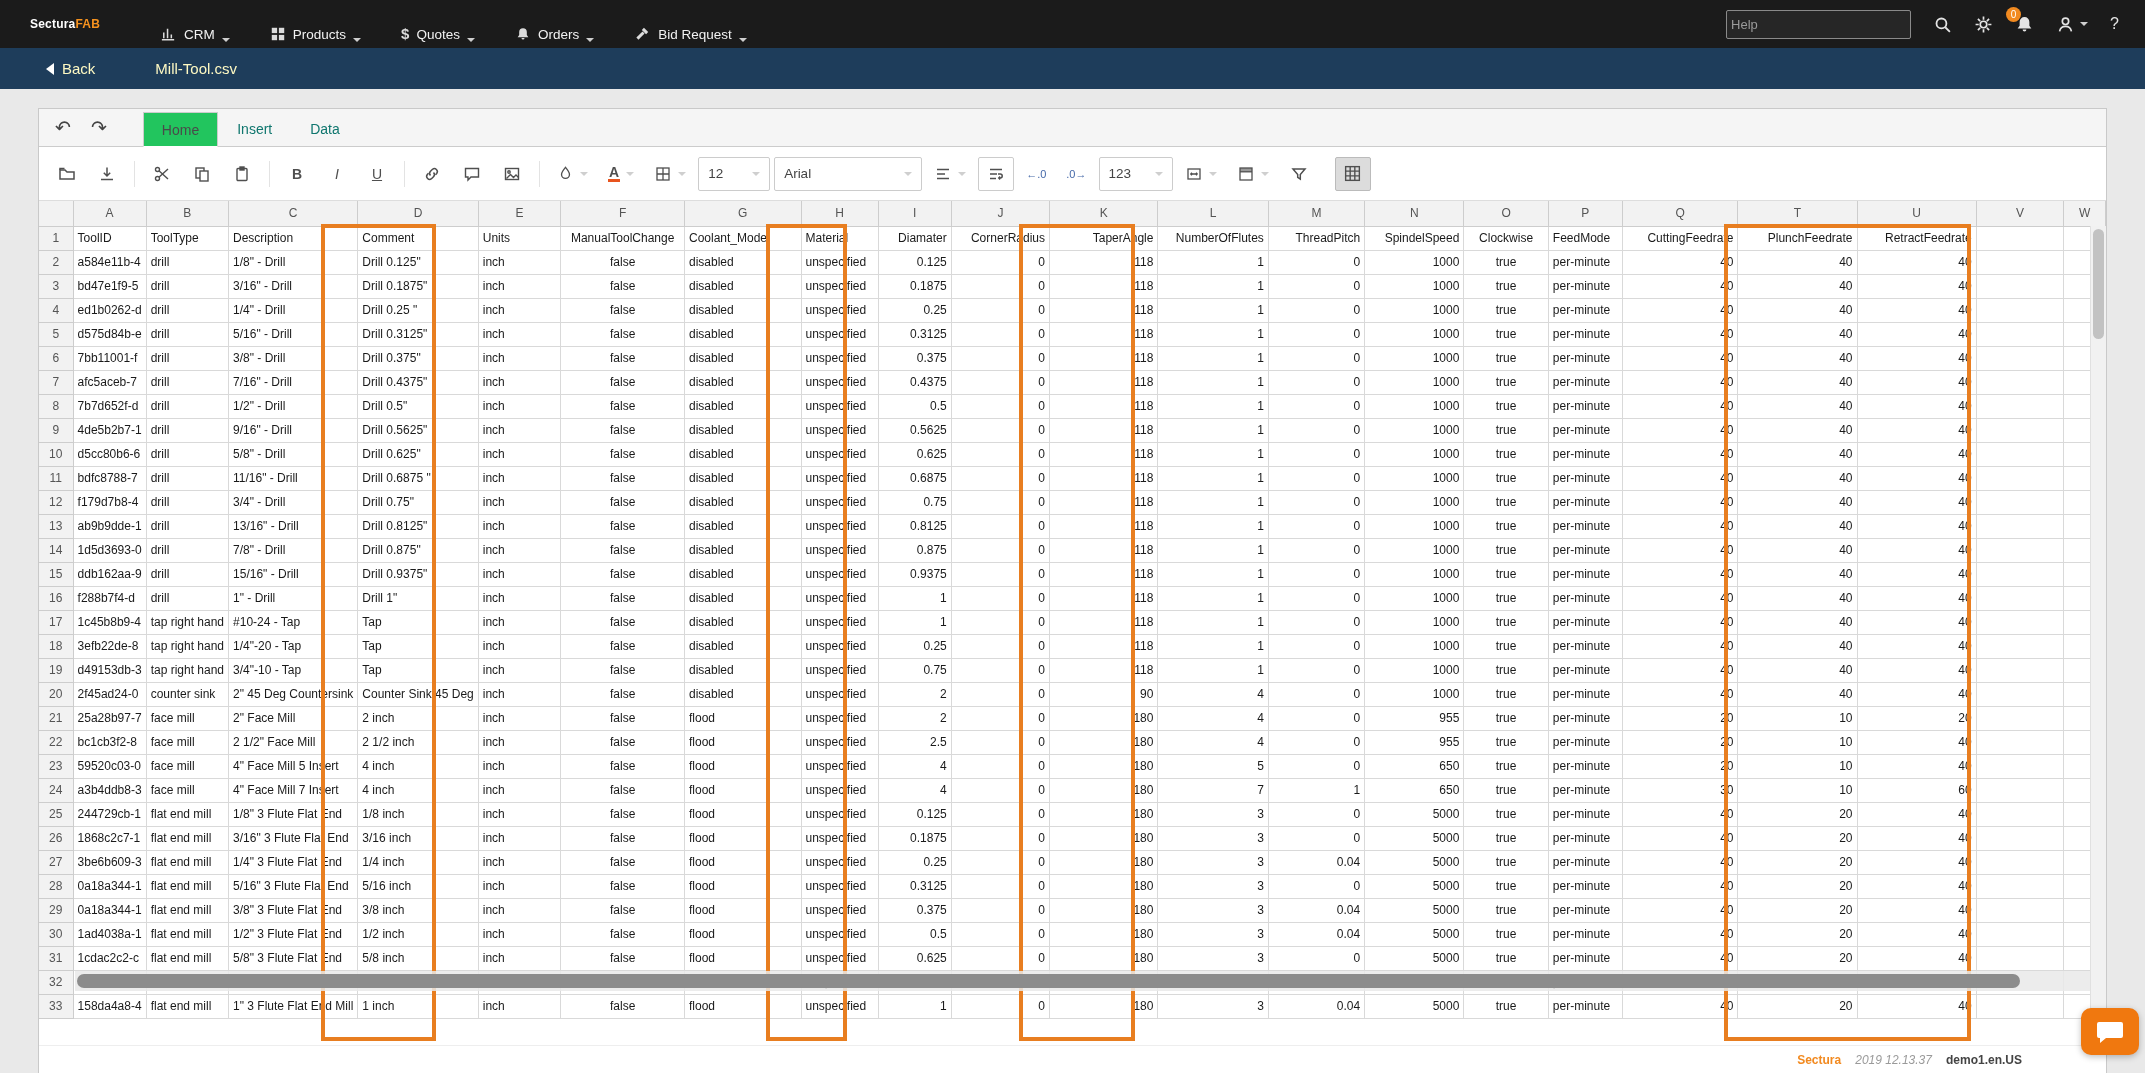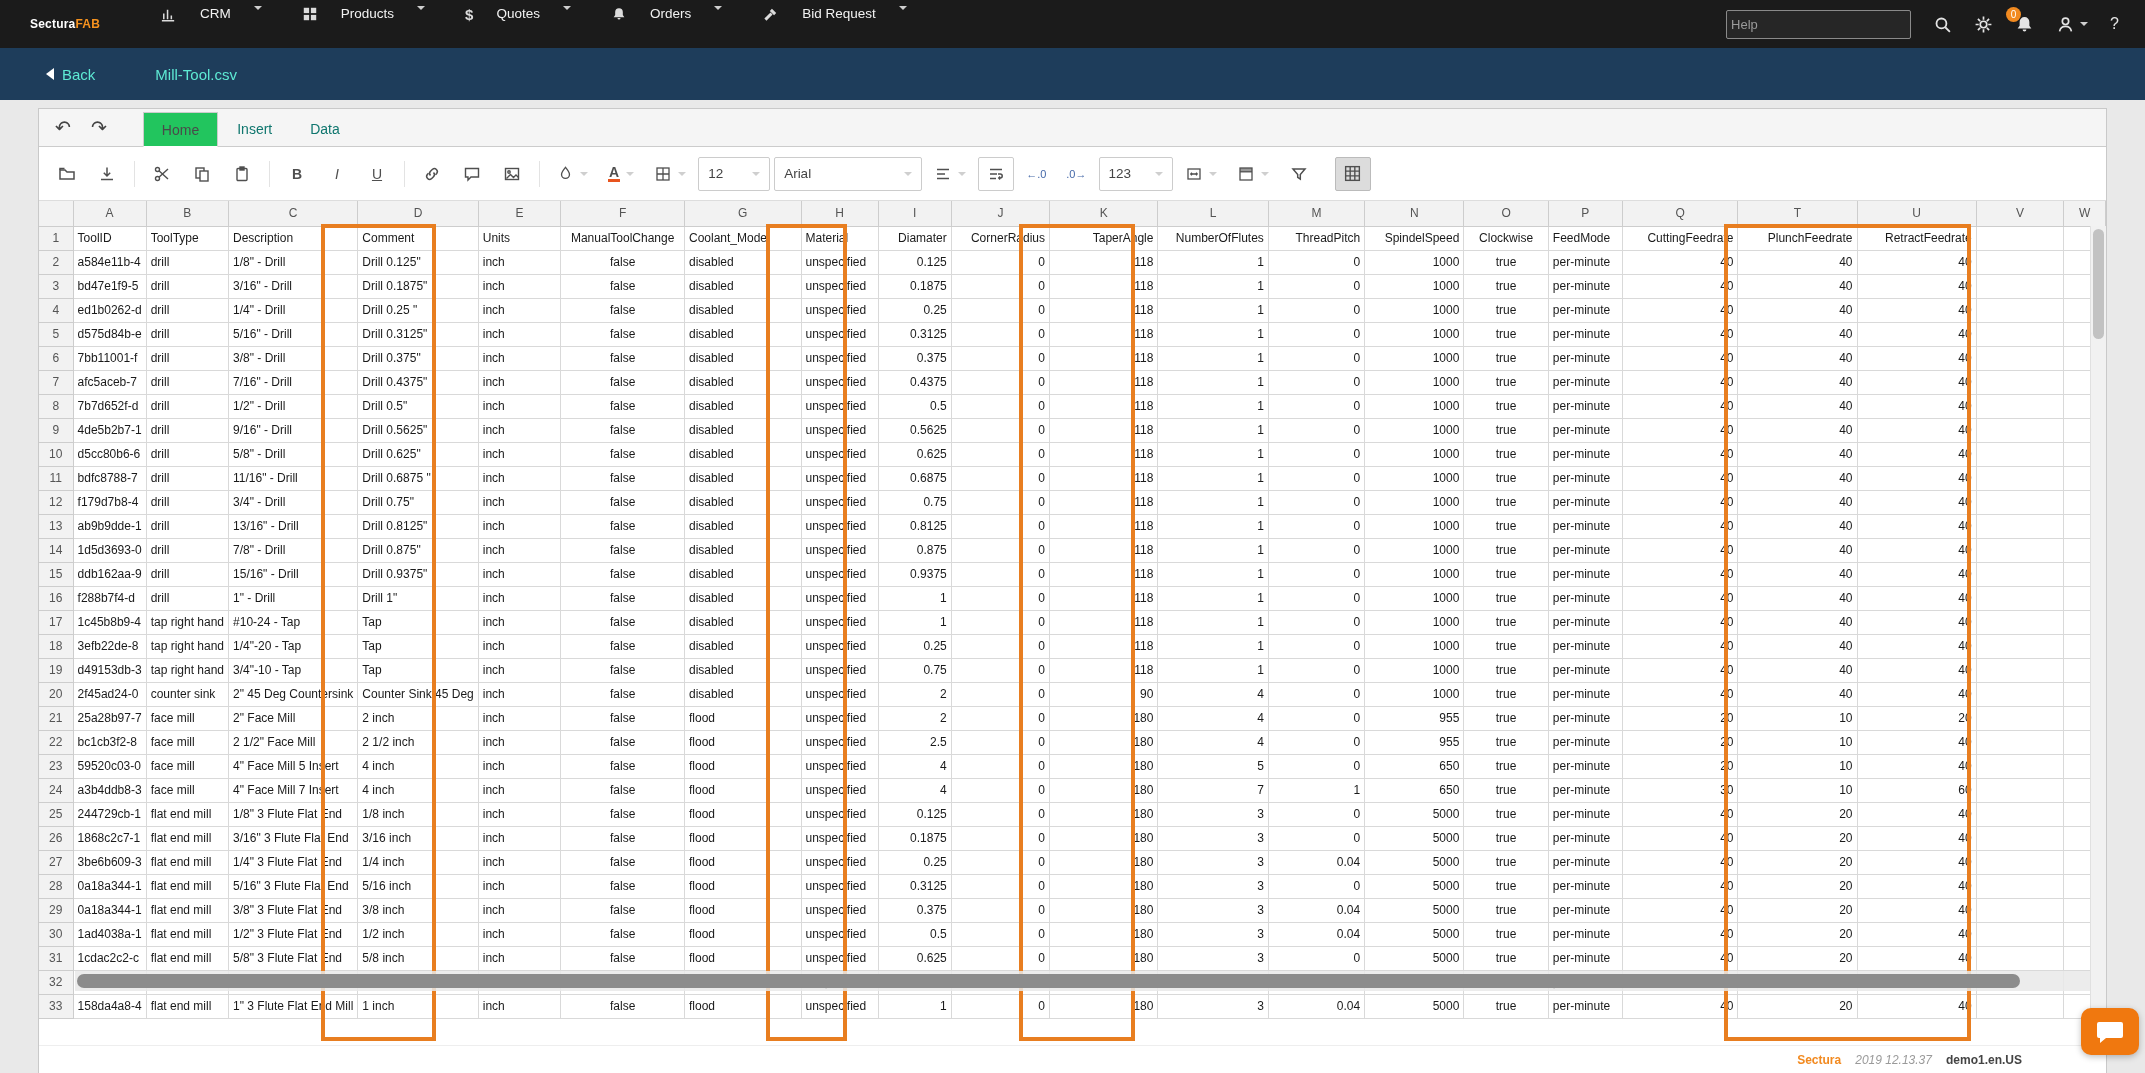--- a/index.html
+++ b/index.html
@@ -5,38 +5,38 @@
   * { box-sizing: border-box; margin: 0; padding: 0; }
   html,body { width:2145px; height:1073px; overflow:hidden;
     font-family:"Liberation Sans","DejaVu Sans",sans-serif; background:#e9e9e9; }
 
   
   .topnav { position:absolute; top:0; left:0; width:2145px; height:48px;
     background:#1b1b1b; display:flex; align-items:center; color:#fff; z-index:30; }
   .brand { font-size:12px; font-weight:bold; margin:0 44px 0 30px; letter-spacing:.2px; cursor:pointer;}
   .brand .b1{color:#fff;} .brand .b2{color:#f6921e;}
   .menus { display:flex; align-items:center; gap:8px; }
-  .nav-item { display:flex; align-items:flex-start; gap:23px; padding:0 16px; height:36px;
+  .nav-item { display:flex; align-items:flex-end; gap:7px; padding:0 16px; height:36px;
     font-size:13.5px; color:#f2f2f2; cursor:pointer; }
   .nav-item svg { display:block; }
   .caret { width:0; height:0; border-left:4px solid transparent; border-right:4px solid transparent;
     border-top:4px solid #cfcfcf; display:inline-block; }
   .nav-right { margin-left:auto; display:flex; align-items:center; gap:22px; padding-right:26px; }
   .help-input { width:185px; height:29px; background:#262626; border:1px solid #8a8a8a;
     color:#ddd; font-size:13px; padding:0 4px; border-radius:2px; }
   .help-input::placeholder { color:#9a9a9a; }
   .nav-icon { position:relative; display:flex; align-items:center; gap:5px; cursor:pointer; color:#e4e4e4; }
   .q-mark { font-size:16px; color:#e4e4e4; }
   .badge { position:absolute; top:-8px; left:-9px; background:#f28a20; color:#fff; font-size:10px;
     font-style:normal; min-width:15px; height:15px; border-radius:8px; display:flex;
     align-items:center; justify-content:center; padding:0 3px; }
 
   
-  .bluebar { position:absolute; top:48px; left:0; width:2145px; height:52px; background:#1e3d5b;
-    display:flex; align-items:center; color:#5eead4; z-index:29; }
+  .bluebar { position:absolute; top:48px; left:0; width:2145px; height:41px; background:#1e3d5b;
+    display:flex; align-items:center; color:#fef9c3; z-index:29; }
   .back { display:flex; align-items:center; gap:8px; margin-left:46px; font-size:15px; cursor:pointer; }
   .tri-left { width:0; height:0; border-top:6px solid transparent; border-bottom:6px solid transparent;
     border-right:8px solid #fff; display:inline-block; }
   .doc-title { margin-left:60px; font-size:15px; }
 
   
   .content { position:absolute; top:100px; left:0; width:2145px; height:973px; background:#e9e9e9; }
   .panel { position:absolute; top:8px; left:38px; width:2069px; height:965px; background:#fff;
     border:1px solid #c9c9c9; border-bottom:none; display:flex; flex-direction:column; }
 

